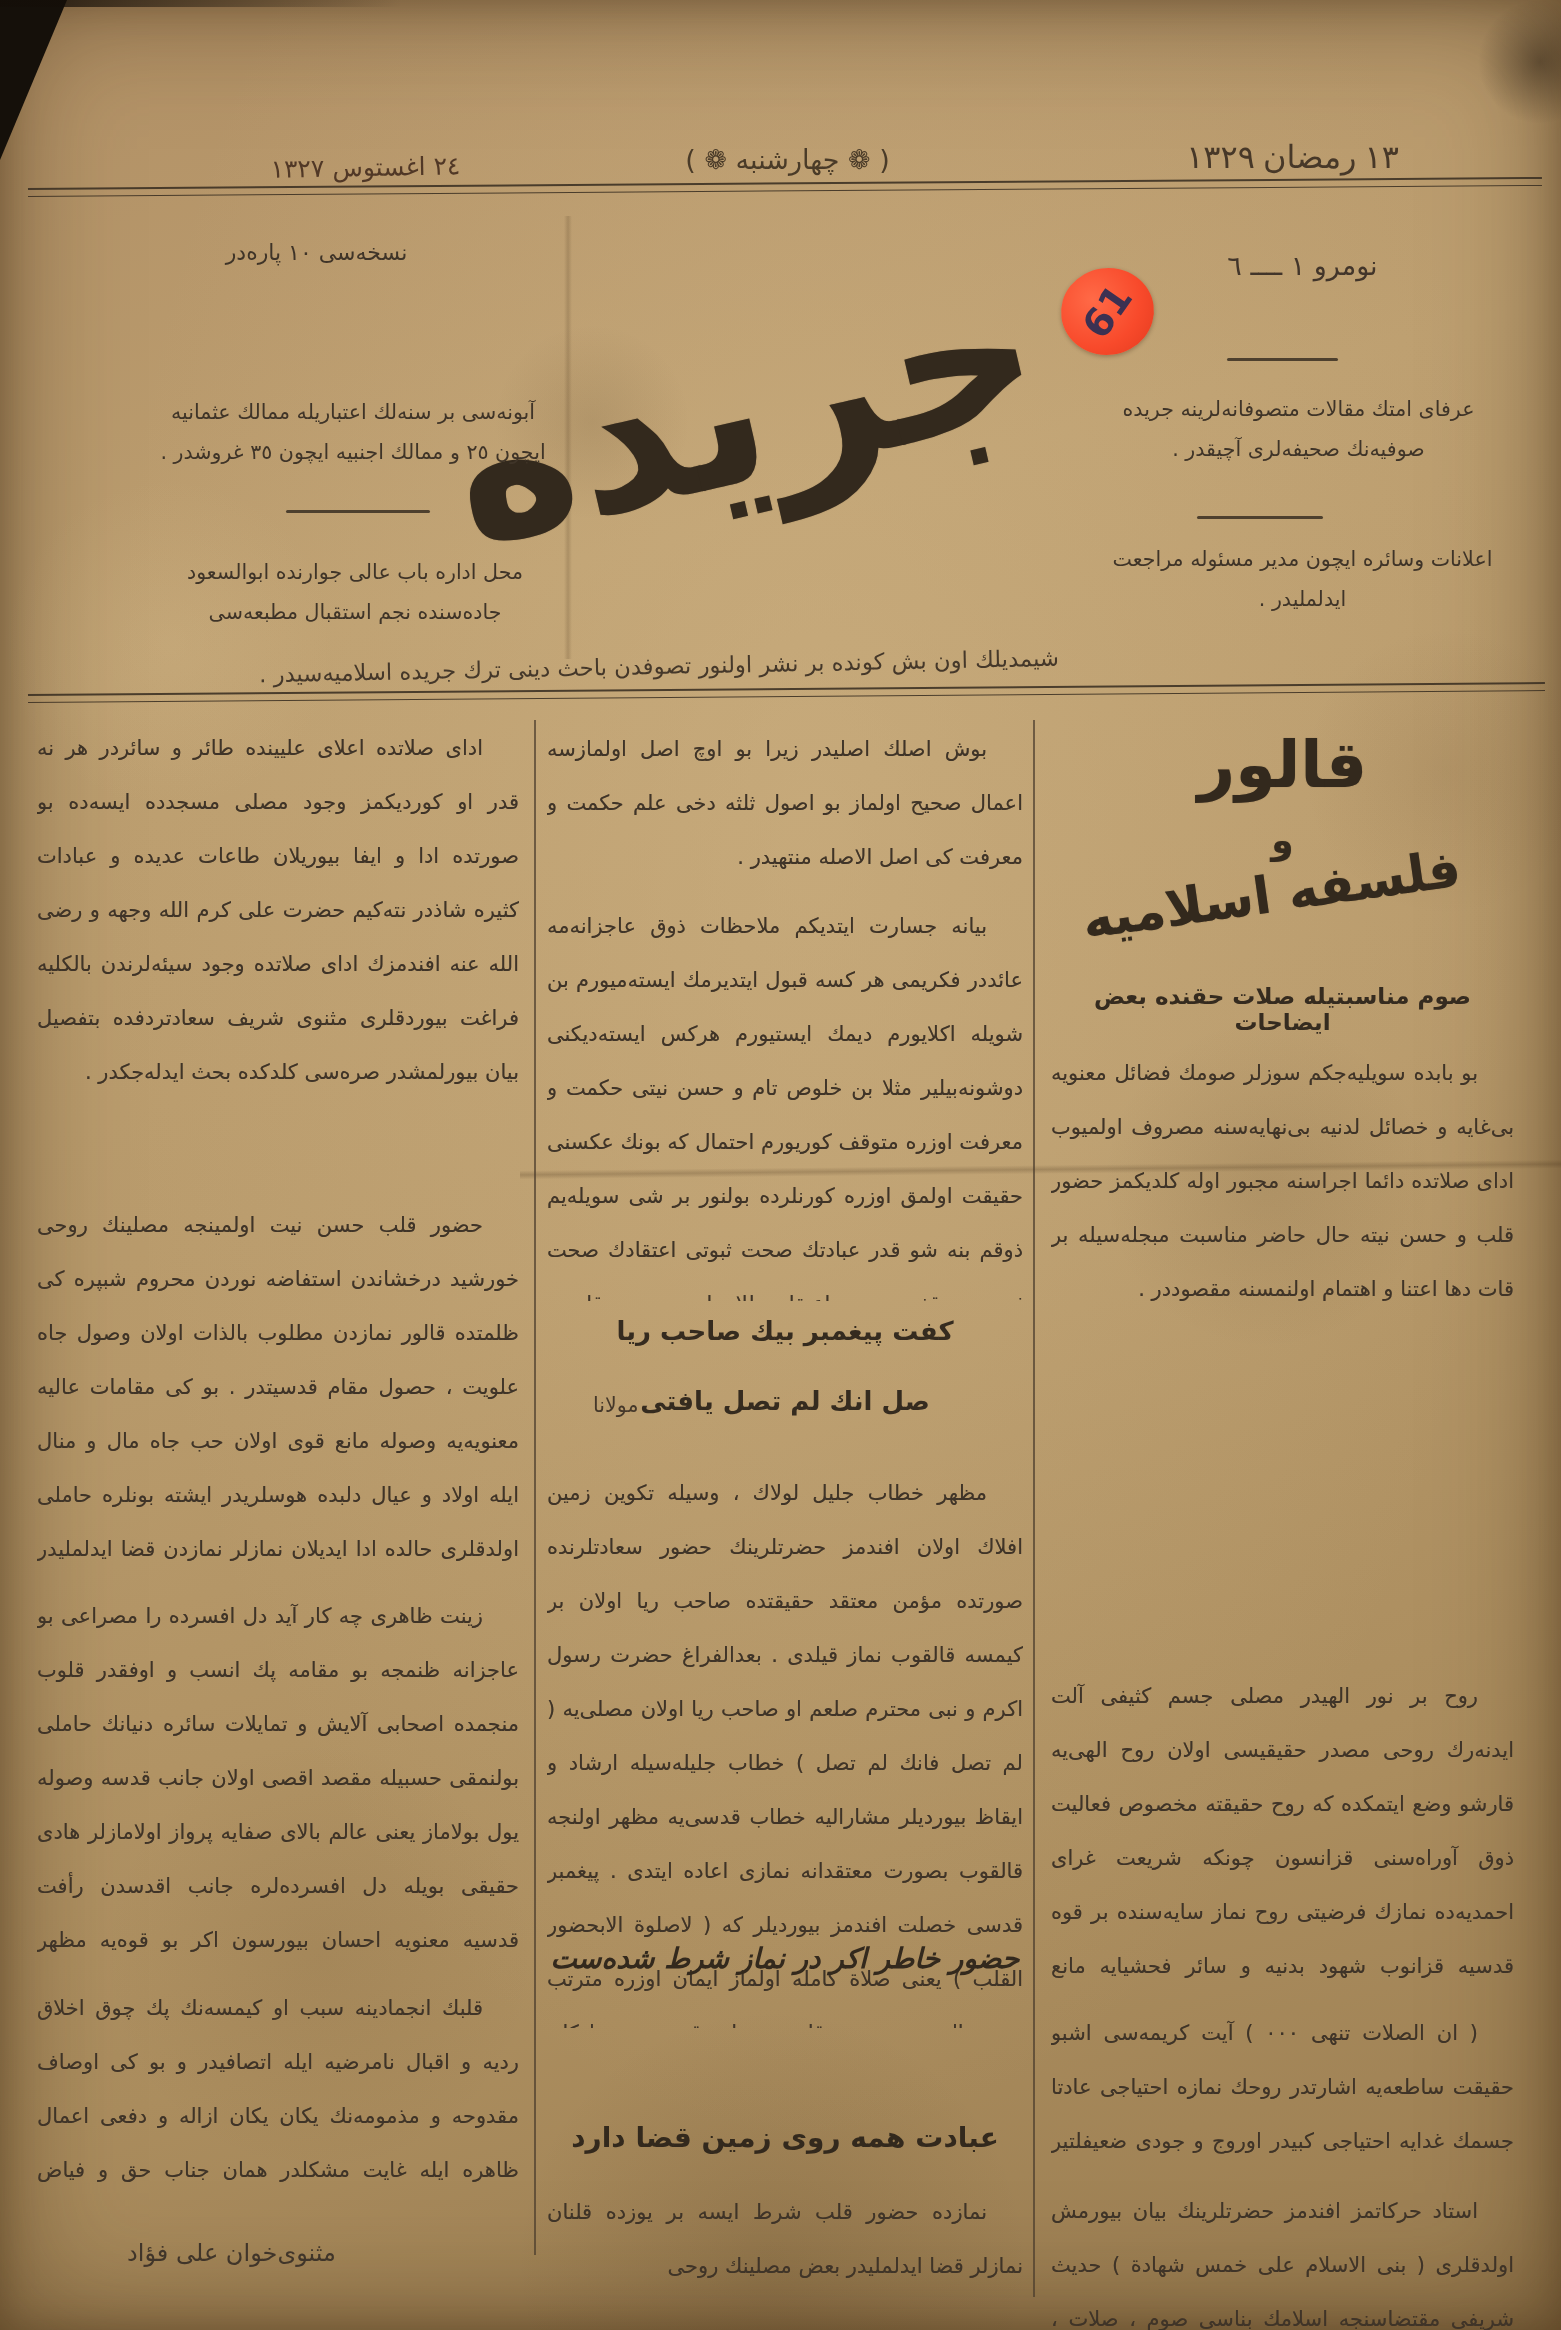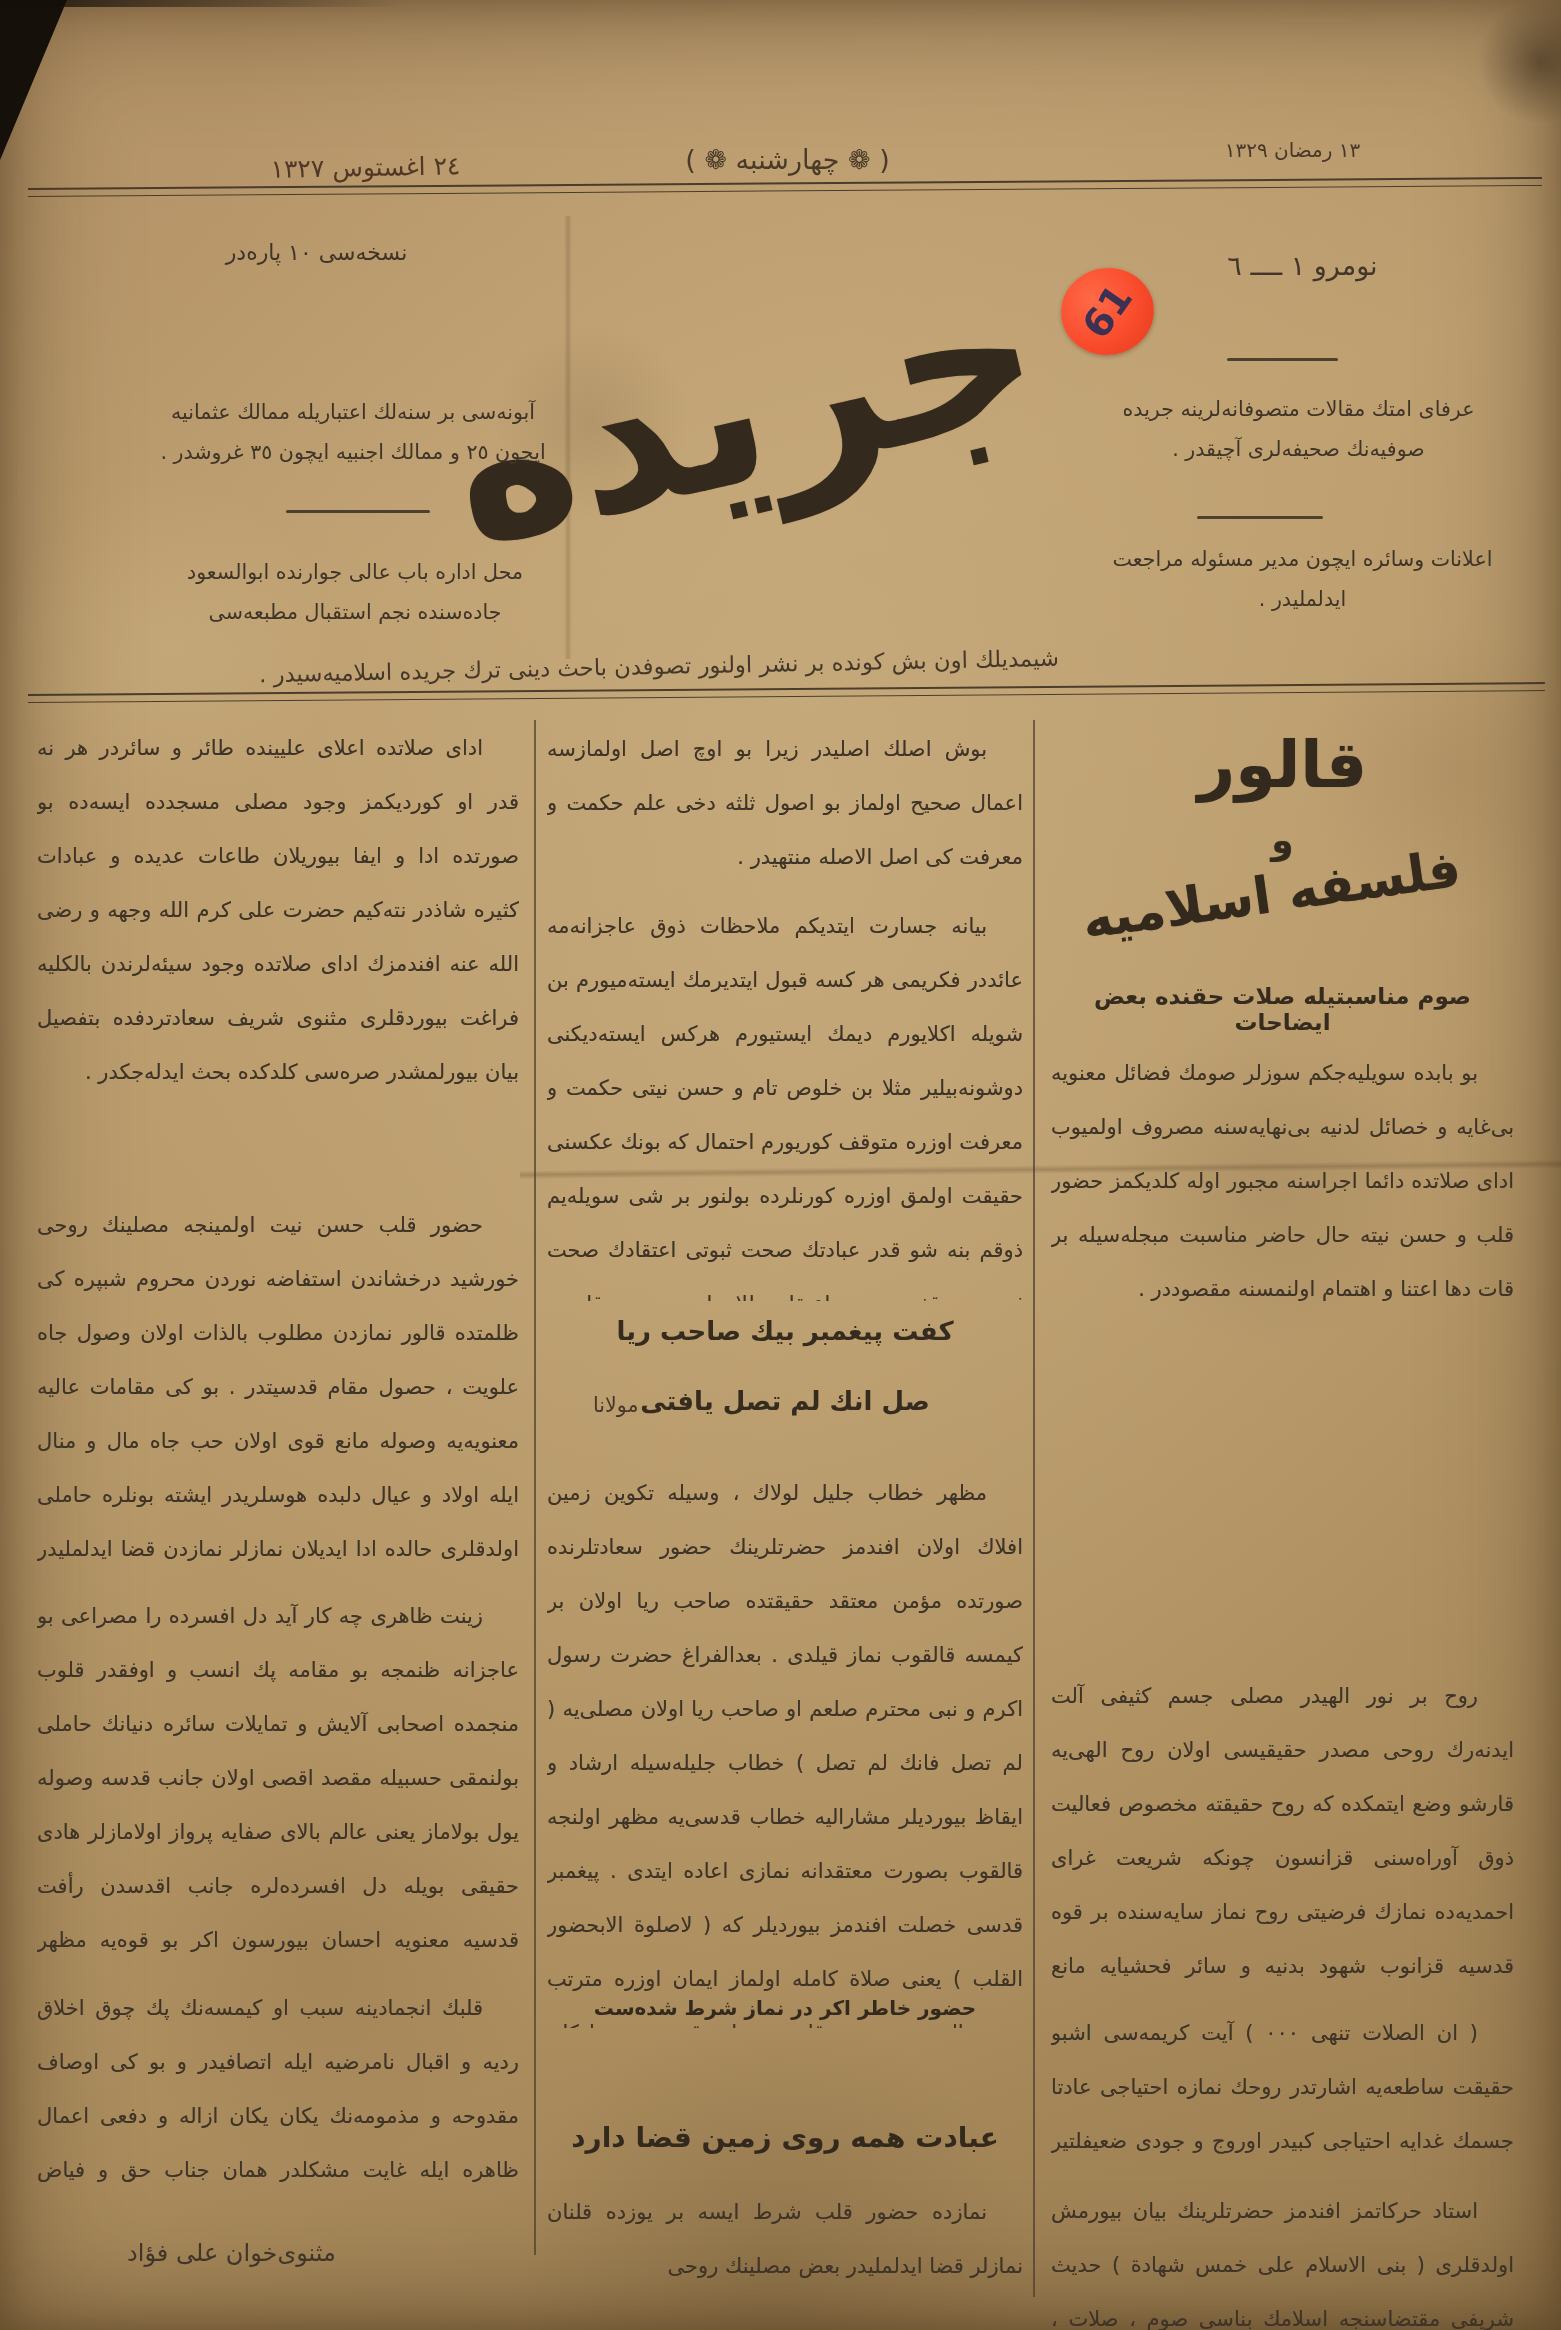--- a/index.html
+++ b/index.html
@@ -43,21 +43,21 @@
 <body>
 
 <div id="page">
 
   <div class="abs stains"></div>
   <div class="abs corner-wedge"></div>
   <div class="abs top-edge"></div>
   <div class="abs crease-h"></div>
   <div class="abs crease-v"></div>
 
-  <div class="abs ar txt" dir="rtl" style="left:1174px;top:138px;width:237px;font-size:20px;color:#473828;">١٣ رمضان ١٣٢٩</div>
+  <div class="abs ar txt" dir="rtl" style="left:1174px;top:138px;width:237px;font-size:32px;color:#473828;font-family:Liberation Serif, serif;">١٣ رمضان ١٣٢٩</div>
   <div class="abs ar txt" dir="rtl" style="left:669px;top:144px;width:237px;font-size:27px;color:#4a3b28;">( ❁ چهارشنبه ❁ )</div>
   <div class="abs ar txt" dir="rtl" style="left:247px;top:153px;width:237px;font-size:25px;color:#513826;transform:rotate(-1deg);">٢٤ اغستوس ١٣٢٧</div>
 
   <div class="abs hrule" style="left:28px;top:188px;width:1514px;transform:rotate(-.42deg);transform-origin:left center;"></div>
 
   <div class="abs ar txt head-cal" dir="rtl" style="left:515px;top:288px;width:525px;font-size:206px;line-height:1.1;transform:rotate(-13deg);">جريده</div>
 
   <div class="abs ar txt" dir="rtl" style="left:1174px;top:250px;width:257px;font-size:27px;color:#42352a;">نومرو ١ ــــ ٦</div>
   <div class="abs sticker" style="left:1061px;top:268px;">
     <span>61</span>
@@ -94,21 +94,21 @@
   <div class="abs ar body-par" dir="rtl" style="left:547px;top:899px;width:476px;height:402px;">بيانه جسارت ايتديكم ملاحظات ذوق عاجزانه‌مه عائددر فكريمی هر كسه قبول ايتديرمك ايسته‌ميورم بن شويله اكلايورم ديمك ايستيورم هركس ايسته‌ديكنی دوشونه‌بيلير مثلا بن خلوص تام و حسن نيتی حكمت و معرفت اوزره متوقف كوريورم احتمال كه بونك عكسنی حقيقت اولمق اوزره كورنلرده بولنور بر شی سويله‌يم ذوقم بنه شو قدر عبادتك صحت ثبوتی اعتقادك صحت ثبوتنه متوقفدر صحت اعتقاد بطلان ايسه حضور قلب و حسن نيت و اخلاصی تلم و سلامت وجدان كی مزايای انسانيه‌يه منوط و مربوطدر</div>
 
   <div class="abs ar txt" dir="rtl" style="left:547px;top:1316px;width:476px;font-size:26px;font-weight:700;color:#352b1f;">كفت پيغمبر بيك صاحب ريا</div>
   <div class="abs" style="left:547px;top:1386px;width:476px;">
     <div class="abs ar" dir="rtl" style="left:46px;top:7.2px;font-size:20.6px;color:#45382a;">مولانا</div>
     <div class="ar txt" dir="rtl" style="font-size:26px;font-weight:700;color:#352b1f;">صل انك لم تصل يافتی</div>
   </div>
 
   <div class="abs ar body-par" dir="rtl" style="left:547px;top:1466px;width:476px;height:562px;">مظهر خطاب جليل لولاك ، وسيله تكوين زمين افلاك اولان افندمز حضرتلرينك حضور سعادتلرنده صورتده مؤمن معتقد حقيقتده صاحب ريا اولان بر كيمسه قالقوب نماز قيلدی . بعدالفراغ حضرت رسول اكرم و نبی محترم صلعم او صاحب ريا اولان مصلی‌يه ( لم تصل فانك لم تصل ) خطاب جليله‌سيله ارشاد و ايقاظ بيورديلر مشاراليه خطاب قدسی‌يه مظهر اولنجه قالقوب بصورت معتقدانه نمازی اعاده ايتدی . پيغمبر قدسی خصلت افندمز بيورديلر كه ( لاصلوة الابحضور القلب ) يعنی صلاة كامله اولماز ايمان اوزره مترتب نيت خالصه ، حضور قلب ، بولنمدقجه مجرد اركان مخصوصه‌نك بكمالها ادا اولنمسيله حقيقت صلاة تمام اولماز بلكه حضور قلب و نيت خالصه دخی شرط تكميلدر .</div>
 
-  <div class="abs ar txt" dir="rtl" style="left:547px;top:1996px;width:476px;font-size:20px;font-weight:700;color:#33291d;">حضور خاطر اكر در نماز شرط شده‌ست</div>
+  <div class="abs ar txt" dir="rtl" style="left:547px;top:1942px;width:476px;font-size:28px;font-weight:700;color:#33291d;font-style:italic;">حضور خاطر اكر در نماز شرط شده‌ست</div>
   <div class="abs ar txt" dir="rtl" style="left:547px;top:2121px;width:476px;font-size:28px;font-weight:700;color:#33291d;">عبادت همه روی زمين قضا دارد</div>
   <div class="abs ar body-par" dir="rtl" style="left:547px;top:2185px;width:476px;height:124px;">نمازده حضور قلب شرط ايسه بر يوزده قلنان نمازلر قضا ايدلمليدر بعض مصلينك روحی</div>
 
   <div class="abs ar body-par" dir="rtl" style="left:37px;top:721px;width:482px;height:455px;">ادای صلاتده اعلای عليينده طائر و سائردر هر نه قدر او كورديكمز وجود مصلی مسجدده ايسه‌ده بو صورتده ادا و ايفا بيوريلان طاعات عديده و عبادات كثيره شاذدر نته‌كيم حضرت علی كرم الله وجهه و رضی الله عنه افندمزك ادای صلاتده وجود سيئه‌لرندن بالكليه فراغت بيوردقلری مثنوی شريف سعادتردفده بتفصيل بيان بيورلمشدر صره‌سی كلدكده بحث ايدله‌جكدر .</div>
   <div class="abs ar body-par" dir="rtl" style="left:37px;top:1198px;width:482px;height:375px;">حضور قلب حسن نيت اولمينجه مصلينك روحی خورشيد درخشاندن استفاضه نوردن محروم شبپره كی ظلمتده قالور نمازدن مطلوب بالذات اولان وصول جاه علويت ، حصول مقام قدسيتدر . بو كی مقامات عاليه معنويه‌يه وصوله مانع قوی اولان حب جاه مال و منال ايله اولاد و عيال دلبده هوسلريدر ايشته بونلره حاملی اولدقلری حالده ادا ايديلان نمازلر نمازدن قضا ايدلمليدر .</div>
   <div class="abs ar body-par" dir="rtl" style="left:37px;top:1589px;width:482px;height:375px;">زينت ظاهری چه كار آيد دل افسرده را مصراعی بو عاجزانه ظنمجه بو مقامه پك انسب و اوفقدر قلوب منجمده اصحابی آلايش و تمايلات سائره دنيانك حاملی بولنمقی حسبيله مقصد اقصی اولان جانب قدسه وصوله يول بولاماز يعنی عالم بالای صفايه پرواز اولامازلر هادی حقيقی بويله دل افسرده‌لره جانب اقدسدن رأفت قدسيه معنويه احسان بيورسون اكر بو قوه‌يه مظهر اوله‌ميه‌جق اولورسه بويله اولان كيمسه‌لرك بار بلای دنيا آلتنده زبون اوله‌جغی بی اشتباهدر .</div>
   <div class="abs ar body-par" dir="rtl" style="left:37px;top:1981px;width:482px;height:227px;">قلبك انجمادينه سبب او كيمسه‌نك پك چوق اخلاق رديه و اقبال نامرضيه ايله اتصافيدر و بو كی اوصاف مقدوحه و مذمومه‌نك يكان يكان ازاله و دفعی اعمال ظاهره ايله غايت مشكلدر همان جناب حق و فياض مطلق او قولی احوال باطنيه‌دن رحاله مظهر بيوروب بو كی اوصاف رذيله‌دن بالكليه خلاص ايله ( وجعلنا منهم ائمة يهدون بامرنا ) اهل كلامندن ( اكتساب ) حال بوندن اقتضالر اكر بويله اولماز ايسه نمازدن ثواب يرينه كناه قزانيلور صوكره ( ويل للمصلين ٠٠٠ ) آيت جليله‌سی حقنده نازل اولمش اولور .</div>
   <div class="abs ar txt" dir="rtl" style="left:77px;top:2239px;width:309px;font-size:24px;color:#40352a;">مثنوی‌خوان علی فؤاد</div>
 
 </div>

